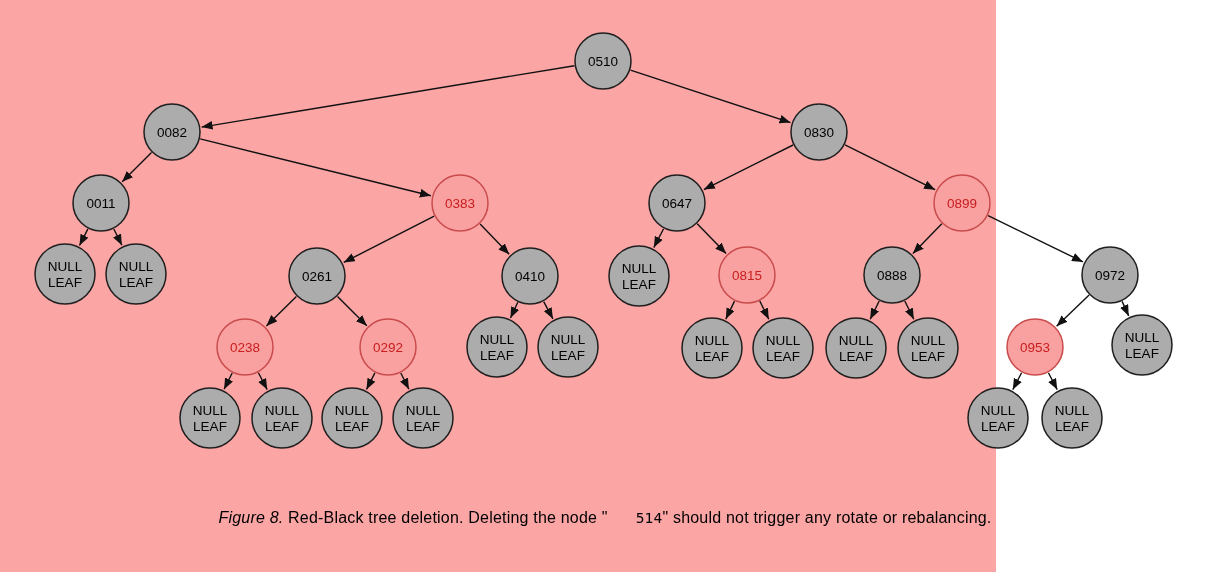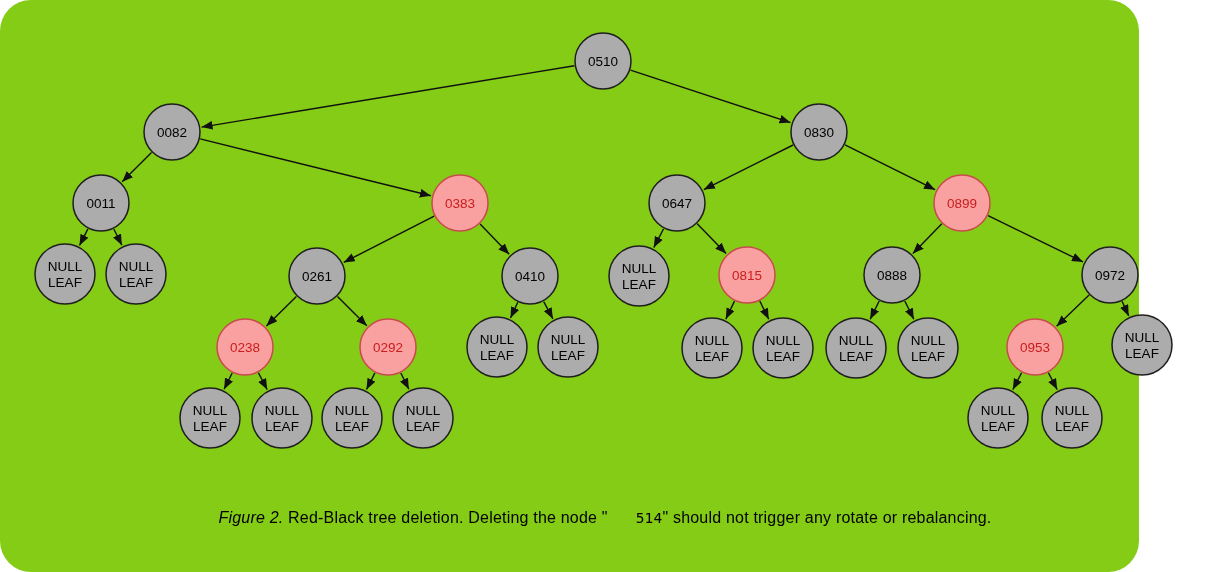--- a/index.html
+++ b/index.html
@@ -6,24 +6,23 @@
     margin: 0;
     padding: 0;
     background: #ffffff;
     width: 1210px;
     height: 572px;
     overflow: hidden;
     font-family: "Liberation Sans", sans-serif;
   }
   .figure-wrap {
     position: relative;
-    width: 1139px;
+    width: 996px;
     height: 572px;
-    background: #84cc16;
-    border-radius: 31px;
+    background: #fca5a5;
   }
   #tree-svg {
     position: absolute;
     top: 0;
     left: 0;
   }
   .caption {
     position: absolute;
     top: 509px;
     left: 0;
@@ -209,16 +208,16 @@
           <text x="998" text-anchor="middle" class="node-label" fill="#000000"><tspan x="998" y="415">NULL</tspan><tspan x="998" y="431">LEAF</tspan></text>
         </g>
         <g>
           <circle cx="1072" cy="418" r="30" fill="#ACACAC" stroke="#1F1F1F" stroke-width="1.5"></circle>
           <text x="1072" text-anchor="middle" class="node-label" fill="#000000"><tspan x="1072" y="415">NULL</tspan><tspan x="1072" y="431">LEAF</tspan></text>
         </g>
       </g>
   </svg>
 
   <div class="caption">
-    <span class="cap-italic">Figure 2.</span><span> Red-Black tree deletion. Deleting the node "</span><span class="cap-mono">514</span><span>" should not trigger any rotate or rebalancing.</span>
+    <span class="cap-italic">Figure 8.</span><span> Red-Black tree deletion. Deleting the node "</span><span class="cap-mono">514</span><span>" should not trigger any rotate or rebalancing.</span>
   </div>
 
 </div>
 
 </body></html>

